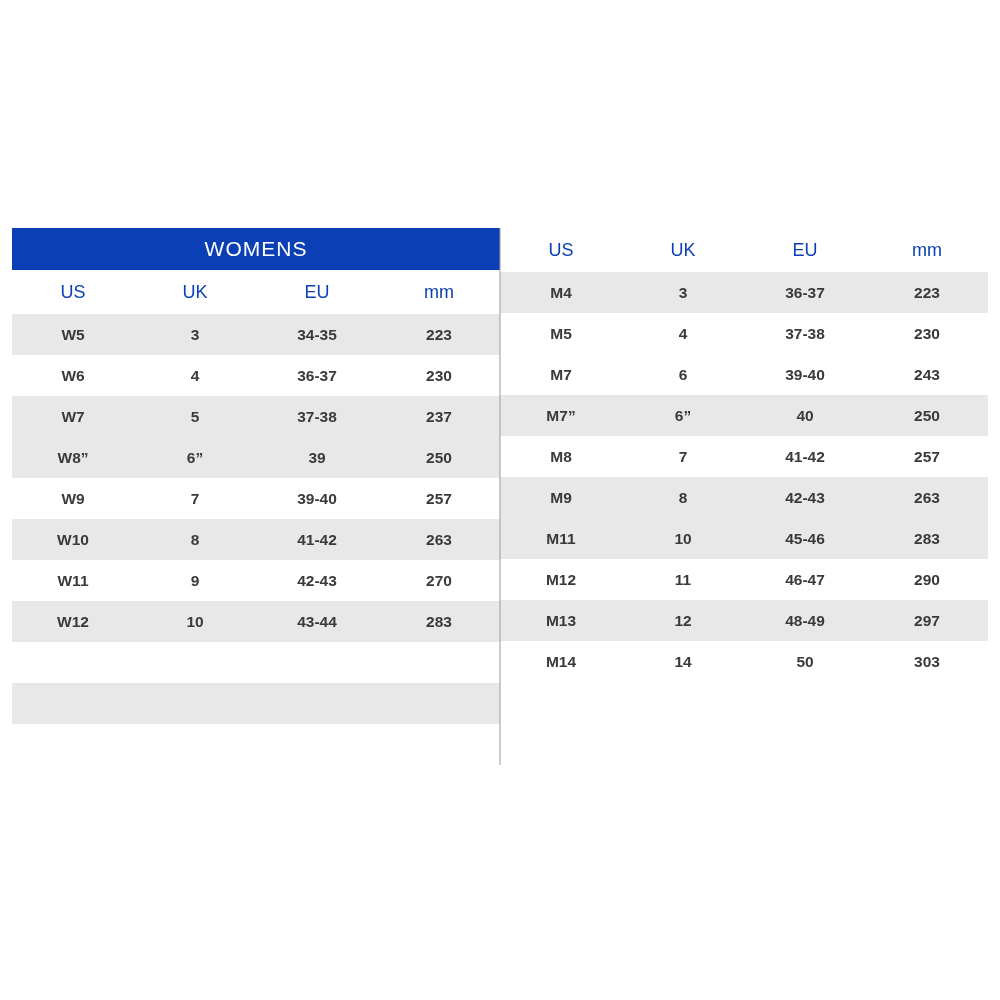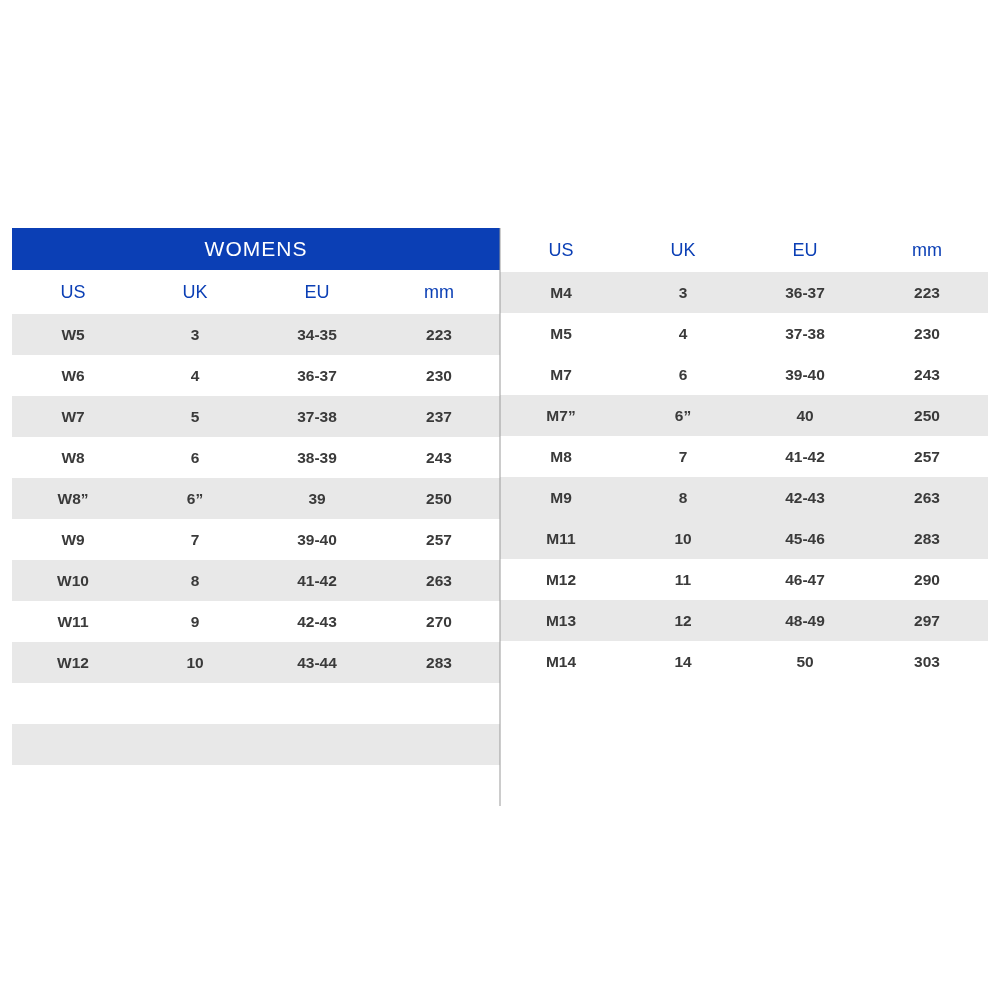--- a/index.html
+++ b/index.html
@@ -112,26 +112,20 @@
             <td>4</td>
             <td>36-37</td>
             <td>230</td>
           </tr>
           <tr class="shaded">
             <td>W7</td>
             <td>5</td>
             <td>37-38</td>
             <td>237</td>
           </tr>
-          <tr>
-            <td>W8</td>
-            <td>6</td>
-            <td>38-39</td>
-            <td>243</td>
-          </tr>
           <tr class="shaded">
             <td>W8”</td>
             <td>6”</td>
             <td>39</td>
             <td>250</td>
           </tr>
           <tr>
             <td>W9</td>
             <td>7</td>
             <td>39-40</td>

